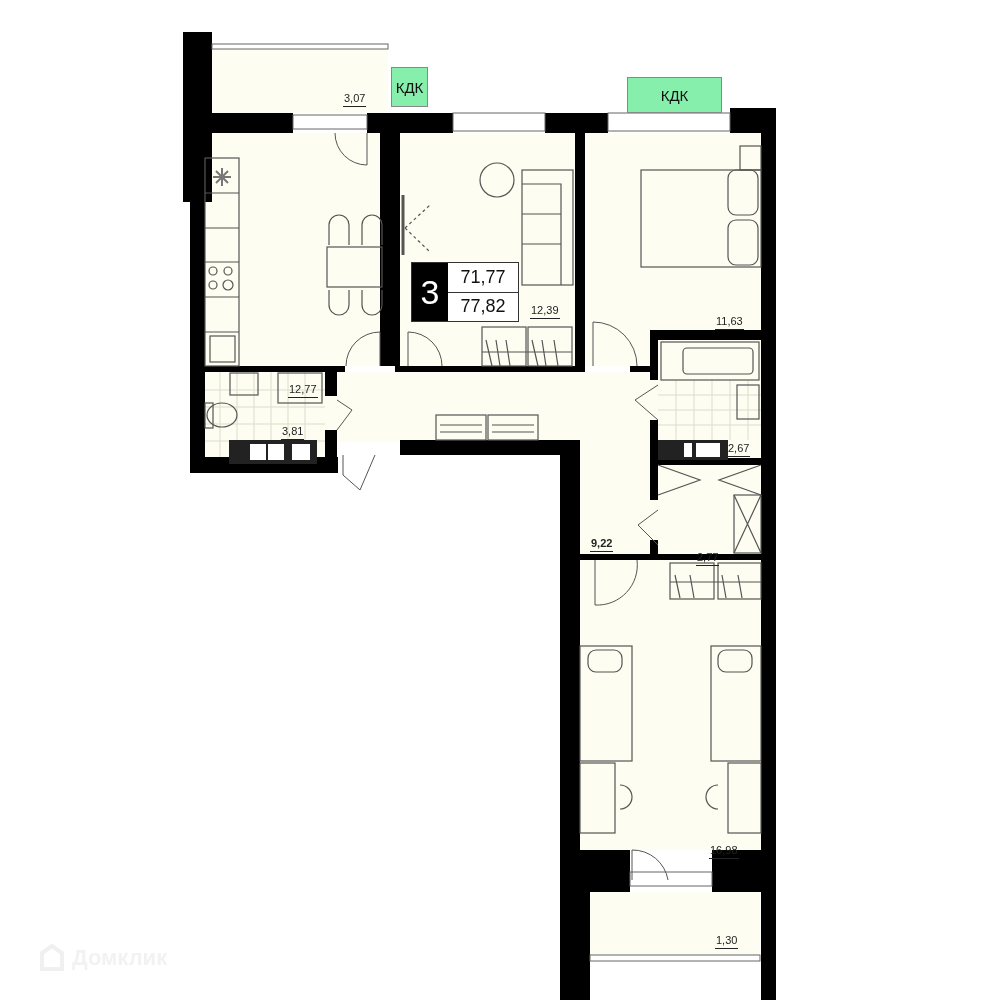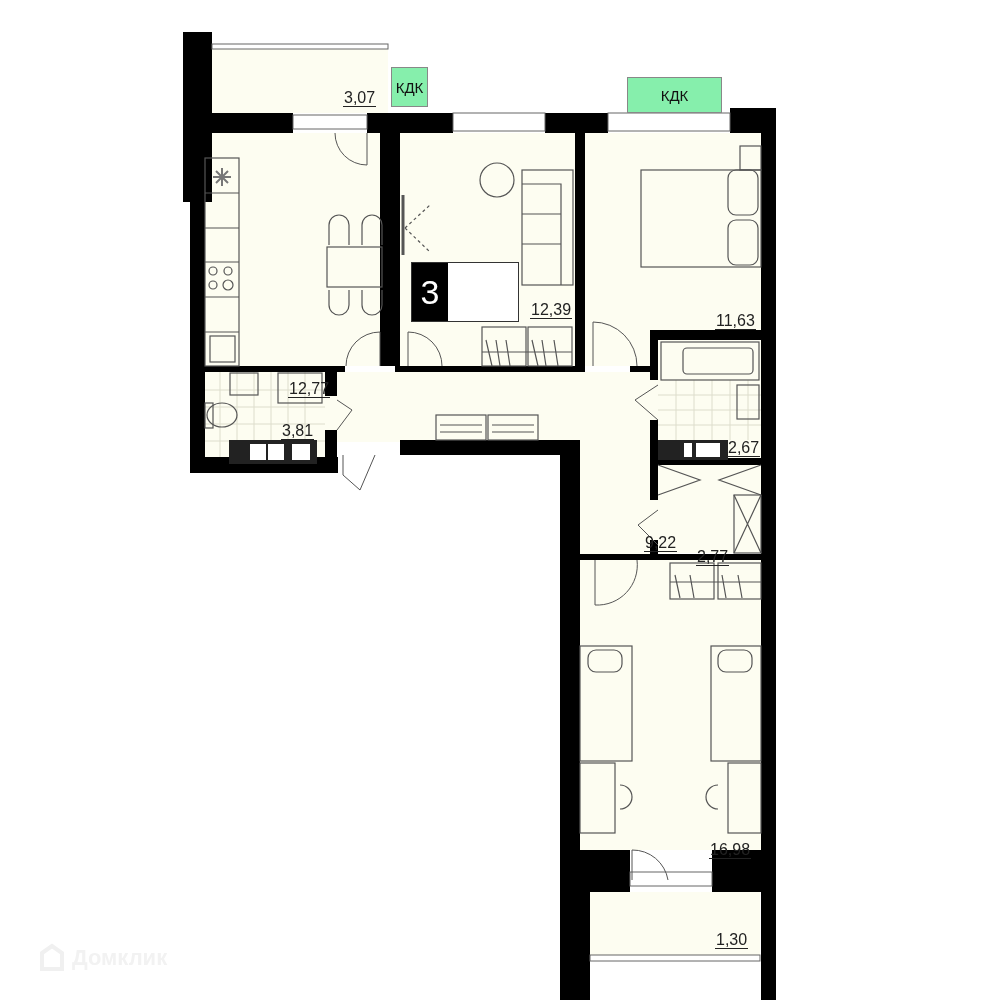--- a/index.html
+++ b/index.html
@@ -1,18 +1,18 @@
 <!DOCTYPE html>
 <html><head>
 <meta charset="utf-8">
 <style>
   html,body{margin:0;padding:0;background:#ffffff;}
   body{width:1000px;height:1000px;position:relative;overflow:hidden;font-family:"Liberation Sans",sans-serif;}
   #plan{position:absolute;left:0;top:0;}
-  .label{position:absolute;font-size:16px;color:#222;border-bottom:1px solid #222;line-height:16px;padding:0 1px;}
+  .label{position:absolute;font-size:11px;color:#222;border-bottom:1px solid #222;line-height:16px;padding:0 1px;}
   .kdk{position:absolute;border:1px solid #888;background:#86efac;font-size:15px;color:#111;display:flex;align-items:center;justify-content:center;}
   .badge{position:absolute;left:411px;top:262px;width:106px;height:58px;display:flex;border:1px solid #333;background:#fff;}
   .badge .rooms{width:36px;background:#000;color:#fff;font-size:34px;display:flex;align-items:center;justify-content:center;}
   .badge .areas{flex:1;display:flex;flex-direction:column;}
   .badge .areas span{flex:1;display:flex;align-items:center;justify-content:center;font-size:18px;color:#111;}
   .badge .areas span:first-child{border-bottom:1px solid #333;}
   .logo{position:absolute;left:38px;top:943px;display:flex;align-items:center;gap:6px;color:#f2f2f2;font-size:22px;font-weight:bold;}
 </style>
 </head>
 <body>
@@ -161,29 +161,33 @@
     <rect x="696" y="443" width="24" height="14" fill="#fff"></rect>
       <rect x="684" y="443" width="8" height="14" fill="#fff"></rect>
   </g>
 </svg>
 
 <div class="kdk" style="left:391px;top:67px;width:35px;height:38px;">КДК</div>
 <div class="kdk" style="left:627px;top:77px;width:93px;height:34px;">КДК</div>
 
 <div class="badge">
   <div class="rooms">3</div>
+  <div class="areas">
+    <span>71,77</span>
+    <span>77,82</span>
+  </div>
 </div>
 
 <span class="label" style="left:343px;top:90px;">3,07</span>
 <span class="label" style="left:288px;top:356px;margin-top:25px;">12,77</span>
 <span class="label" style="left:530px;top:302px;">12,39</span>
 <span class="label" style="left:715px;top:313px;">11,63</span>
 <span class="label" style="left:281px;top:423px;">3,81</span>
 <span class="label" style="left:727px;top:440px;">2,67</span>
-<span class="label" style="left:644px;top:535px;">9,22</span>
+<span class="label" style="left:590px;top:535px;font-weight:bold;">9,22</span>
 <span class="label" style="left:696px;top:535px;margin-top:14px;">2,77</span>
 <span class="label" style="left:709px;top:842px;">16,98</span>
 <span class="label" style="left:715px;top:932px;">1,30</span>
 
 <div class="logo">
   <svg width="28" height="30" viewBox="0 0 28 30">
       <path d="M4 10L14 3L24 10V26H4Z" fill="none" stroke="#f0f0f0" stroke-width="4"></path>
     </svg>
   <span>Домклик</span>
 </div>

